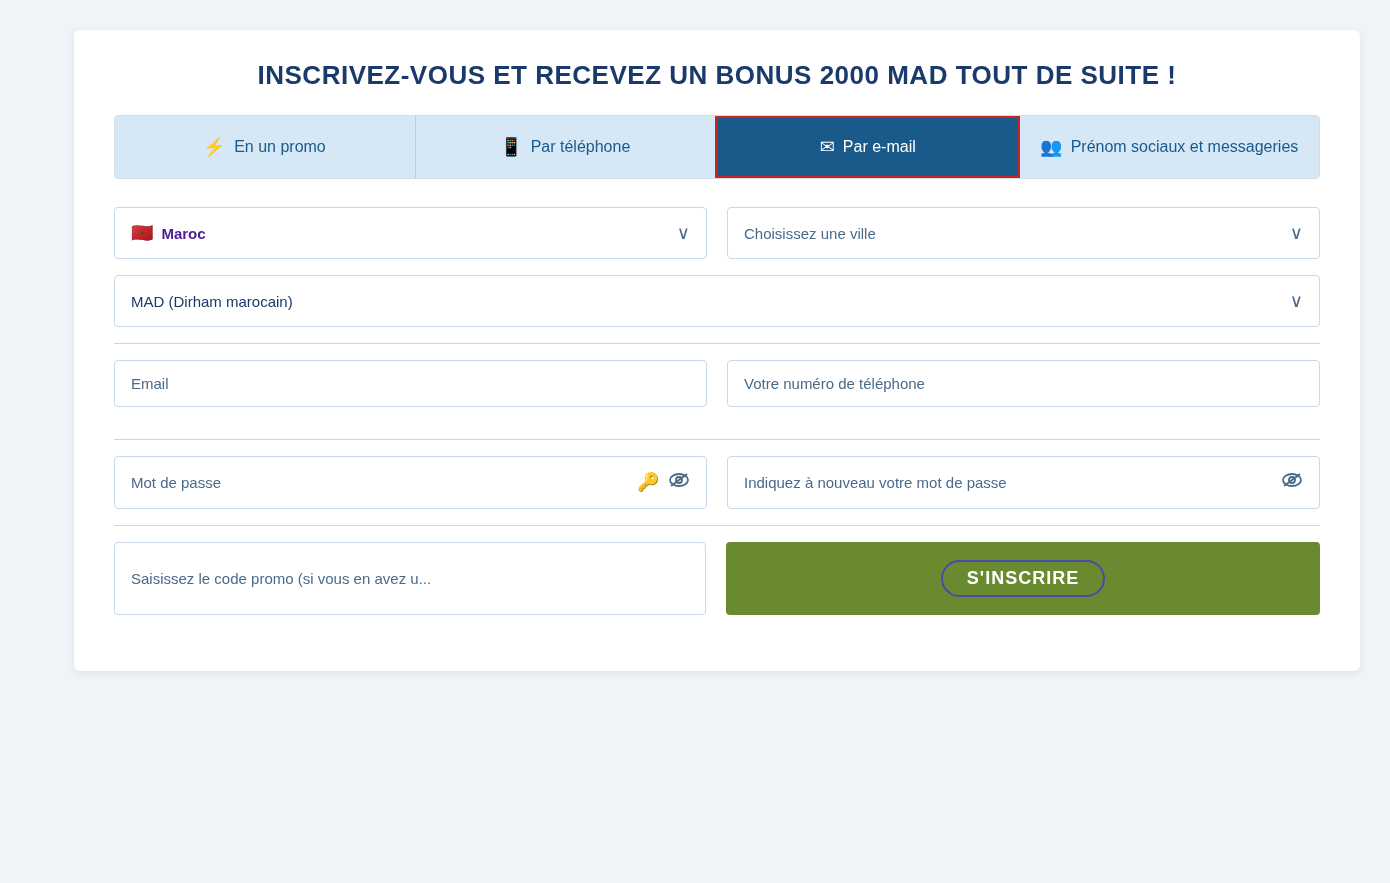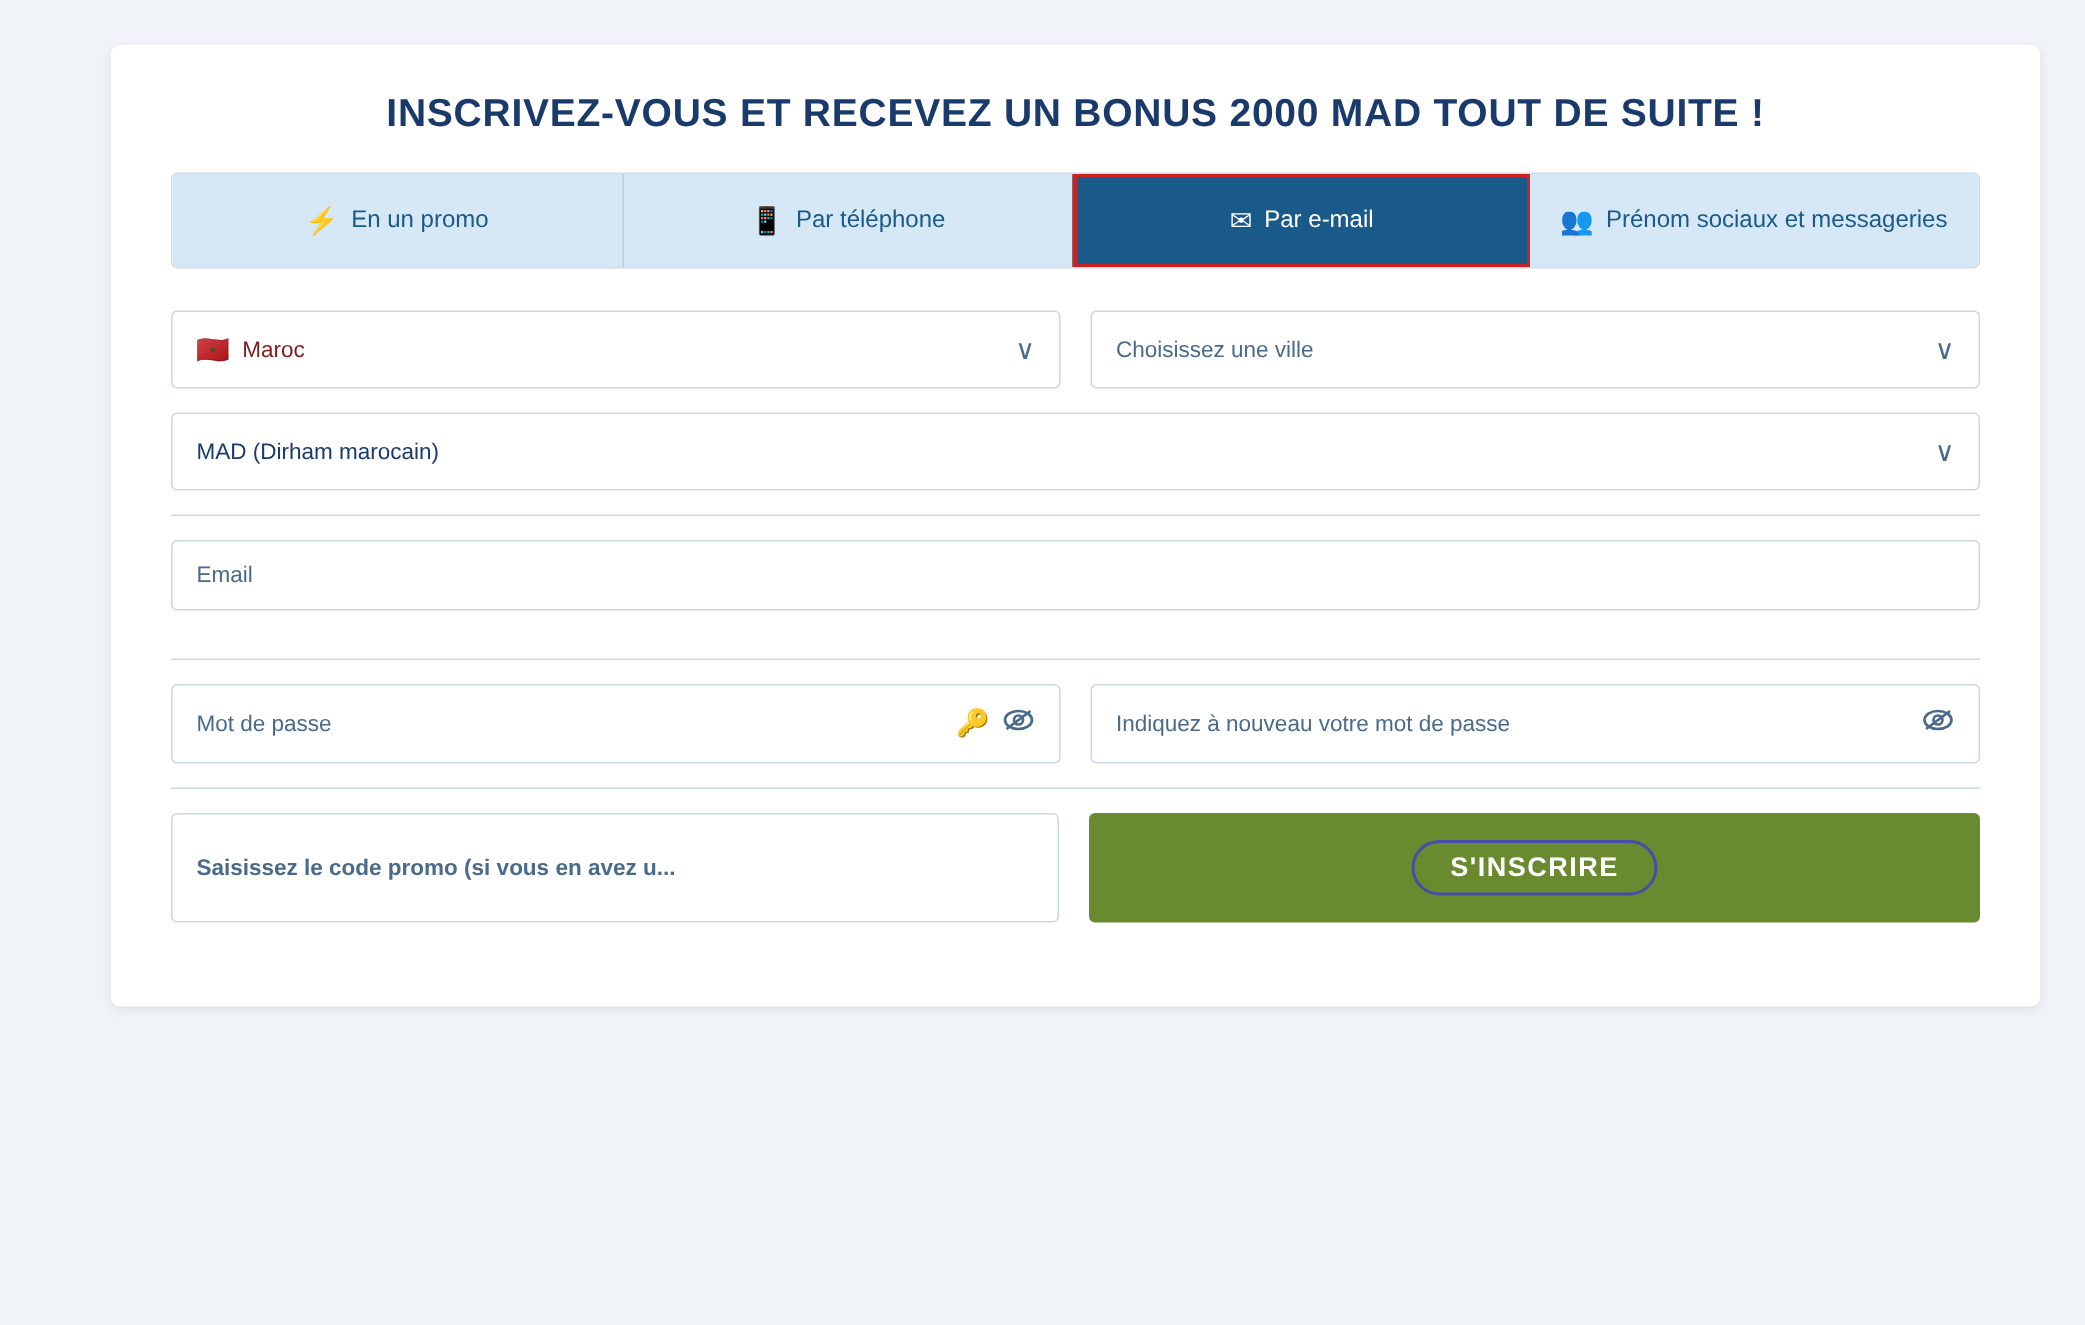--- a/index.html
+++ b/index.html
@@ -122,21 +122,20 @@
       position: relative;
     }
     .submit-btn-inner {
       border: 2px solid #4a4aaa;
       border-radius: 30px;
       padding: 6px 24px;
       color: #fff;
     }
     .promo-field {
       flex: 1;
-      font-weight: bold;
     }
   </style>
 </head>
 <body>
 
 <div class="container">
   <h1 class="page-title">INSCRIVEZ-VOUS ET RECEVEZ UN BONUS 2000 MAD TOUT DE SUITE !</h1>
 
   <div class="tabs">
     <div class="tab">
@@ -155,41 +154,44 @@
       <span class="tab-icon">👥</span>
       <span>Prénom sociaux et messageries</span>
     </div>
   </div>
 
   <div>
 
     <div class="form-row">
       <div class="form-field" style="cursor:pointer;">
         <span class="flag-emoji">🇲🇦</span>
-        <span style="color:#7f1d1d; font-weight:400;">Maroc</span>
+        <span style="color:#4c1d95; font-weight:700;">Maroc</span>
         <span class="chevron">∨</span>
       </div>
       <div class="form-field" style="cursor:pointer;">
         <span>Choisissez une ville</span>
         <span class="chevron">∨</span>
       </div>
     </div>
 
     <div class="form-row">
       <div class="form-field full-width" style="cursor:pointer; width:100%;">
         <span style="color:#1a3a6b; font-weight:500;">MAD (Dirham marocain)</span>
         <span class="chevron">∨</span>
       </div>
     </div>
 
     <div class="divider"></div>
 
     <div class="form-row">
       <div class="form-field">
         <span>Email</span>
+      </div>
+      <div class="form-field">
+        <span>Votre numéro de téléphone</span>
       </div>
     </div>
 
     <div class="form-row">
     </div>
 
     <div class="divider"></div>
 
     <div class="form-row">
       <div class="form-field">

